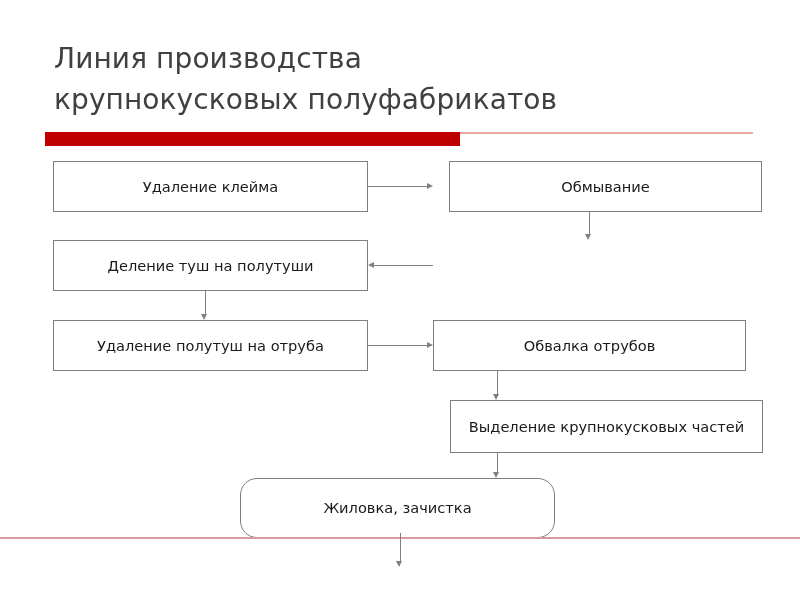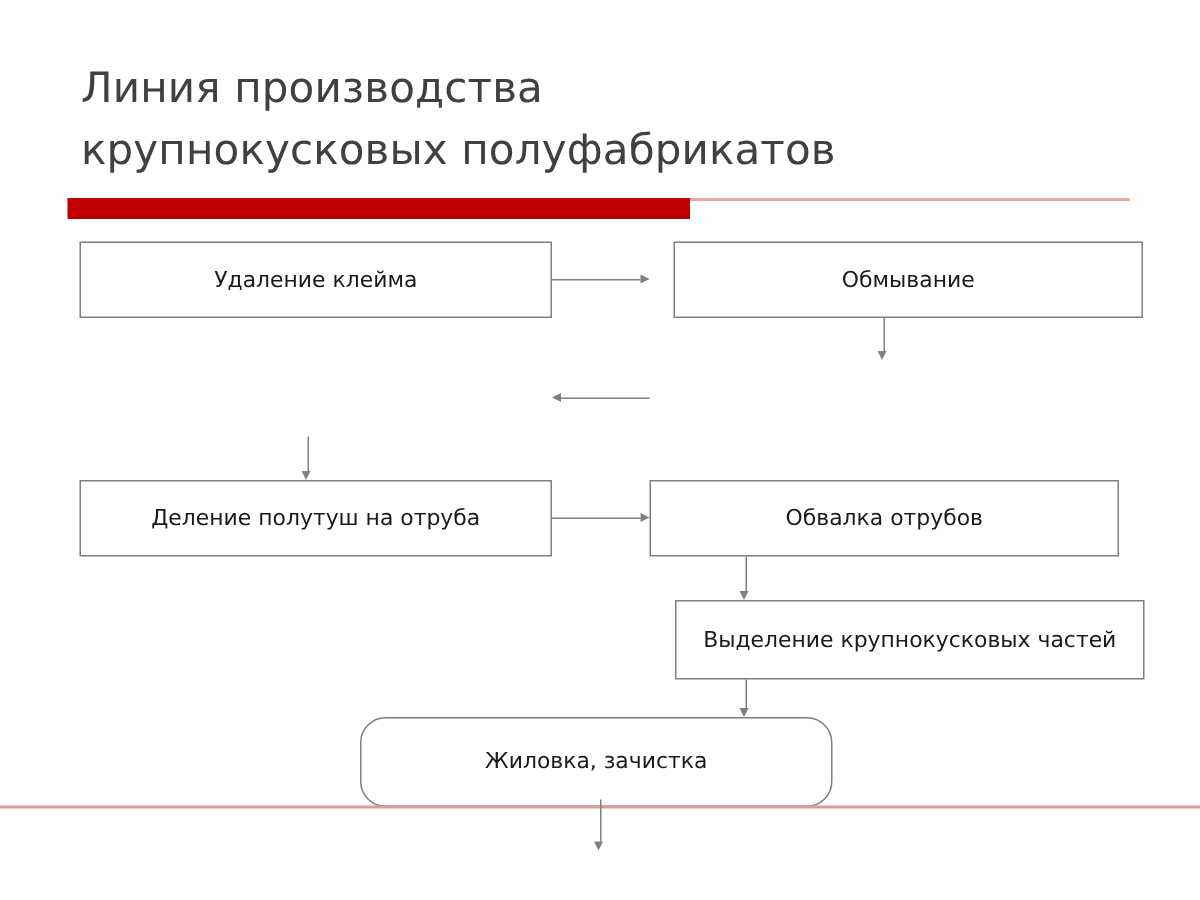--- a/index.html
+++ b/index.html
@@ -117,29 +117,30 @@
   <div id="accent-thin"></div>
   <div id="accent-bar"></div>
 
   <div class="node" style="left:53px; top:161px; width:315px; height:51px;">Удаление клейма</div>
 
   <div class="node" style="left:449px; top:161px; width:313px; height:51px;">Обмывание</div>
 
   <div class="conn-h" style="left:368px; top:186px; width:59px;"></div>
   <div class="arrow arrow-right" style="left:427px; top:182.6px;"></div>
 
+  <div class="node" style="left:53px; top:240px; width:315px; height:51px;">Деление туш на полутуши</div>
 
 
   <div class="conn-v" style="left:589px; top:212px; height:22px;"></div>
   <div class="arrow arrow-down" style="left:585.4px; top:234px;"></div>
 
   <div class="conn-h" style="left:374px; top:265px; width:59px;"></div>
   <div class="arrow arrow-left" style="left:368px; top:261.6px;"></div>
 
-  <div class="node" style="left:53px; top:320px; width:315px; height:51px;">Деление полутуш на отруба</div>
+  <div class="node" style="left:53px; top:320px; width:315px; height:51px;">Удаление полутуш на отруба</div>
 
   <div class="node" style="left:433px; top:320px; width:313px; height:51px;">Обвалка отрубов</div>
 
   <div class="conn-v" style="left:205px; top:291px; height:23px;"></div>
   <div class="arrow arrow-down" style="left:201.4px; top:314px;"></div>
 
   <div class="conn-h" style="left:368px; top:345px; width:59px;"></div>
   <div class="arrow arrow-right" style="left:427px; top:341.6px;"></div>
 
   <div class="node" style="left:450px; top:400px; width:313px; height:53px;">Выделение крупнокусковых частей</div>

